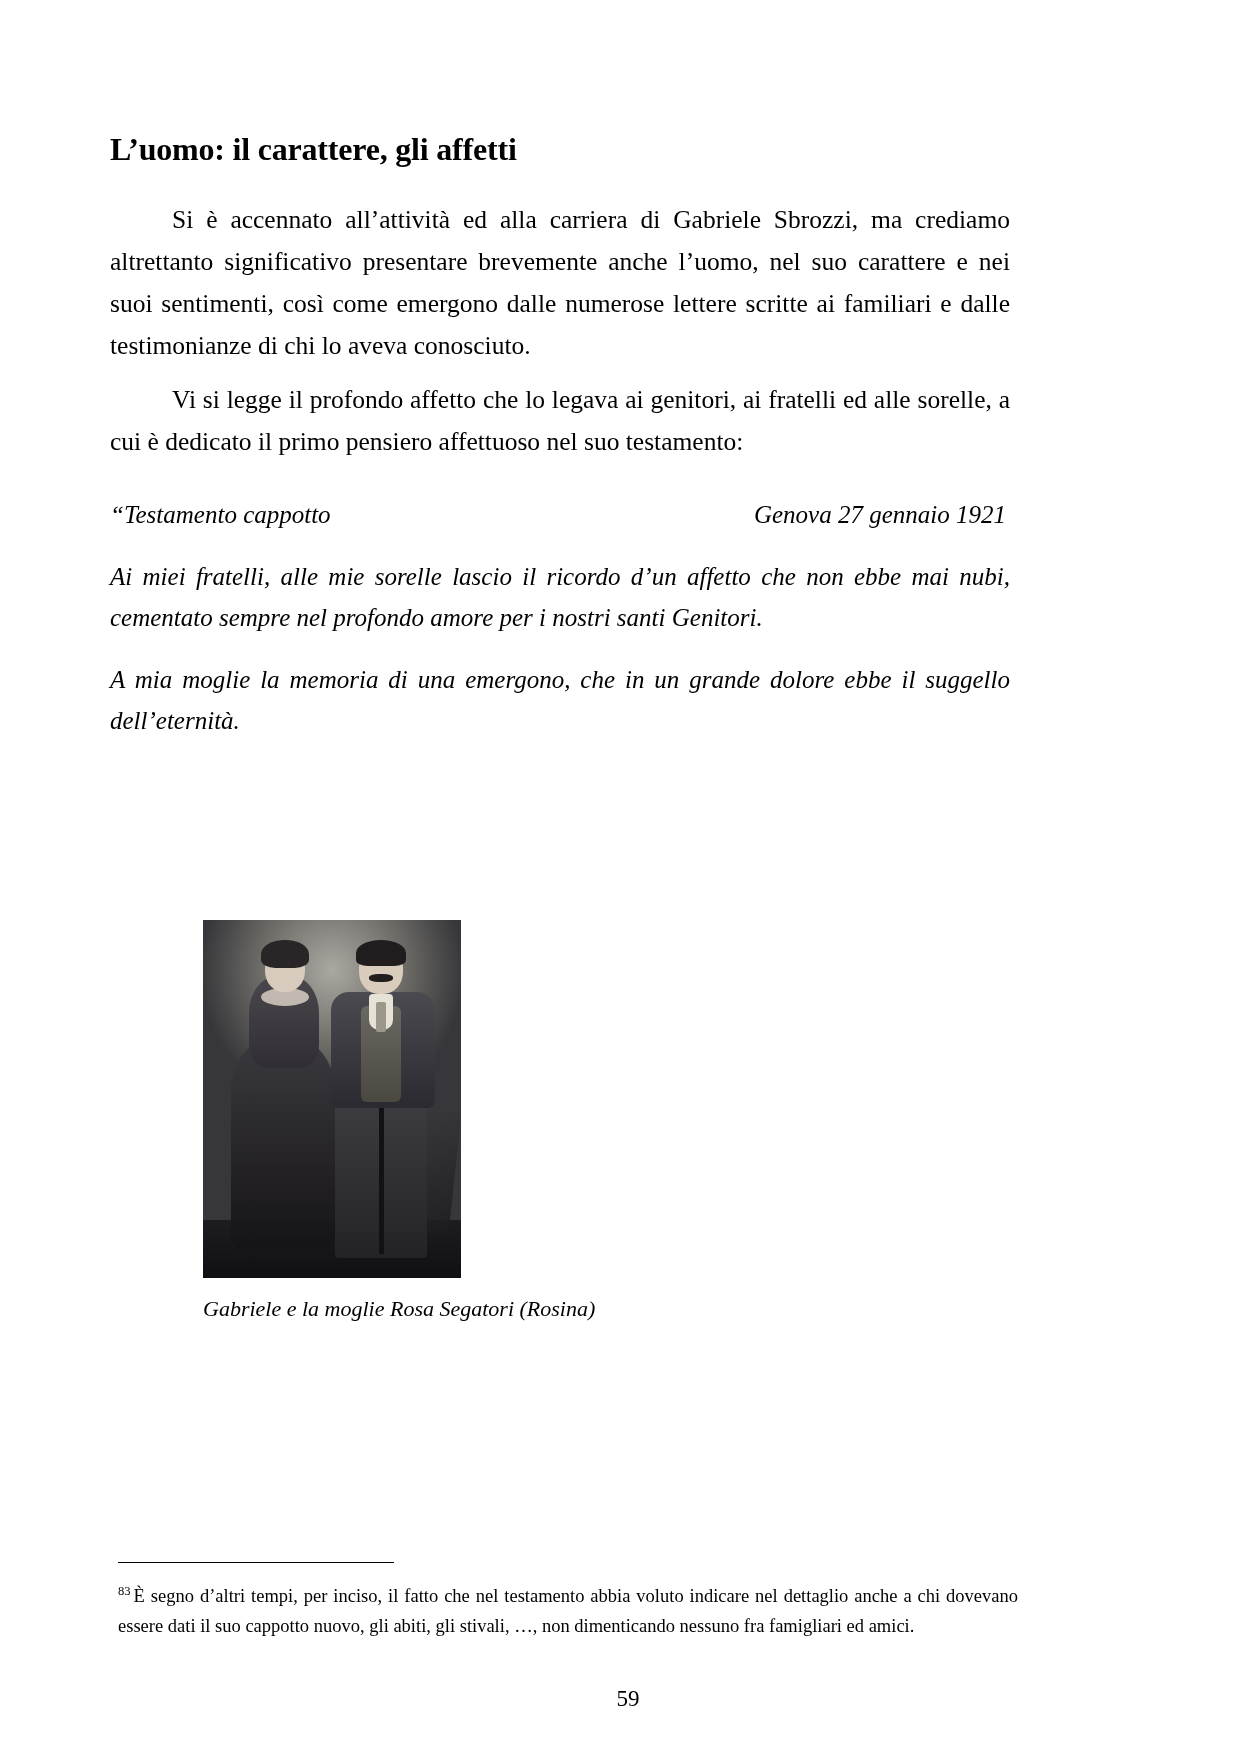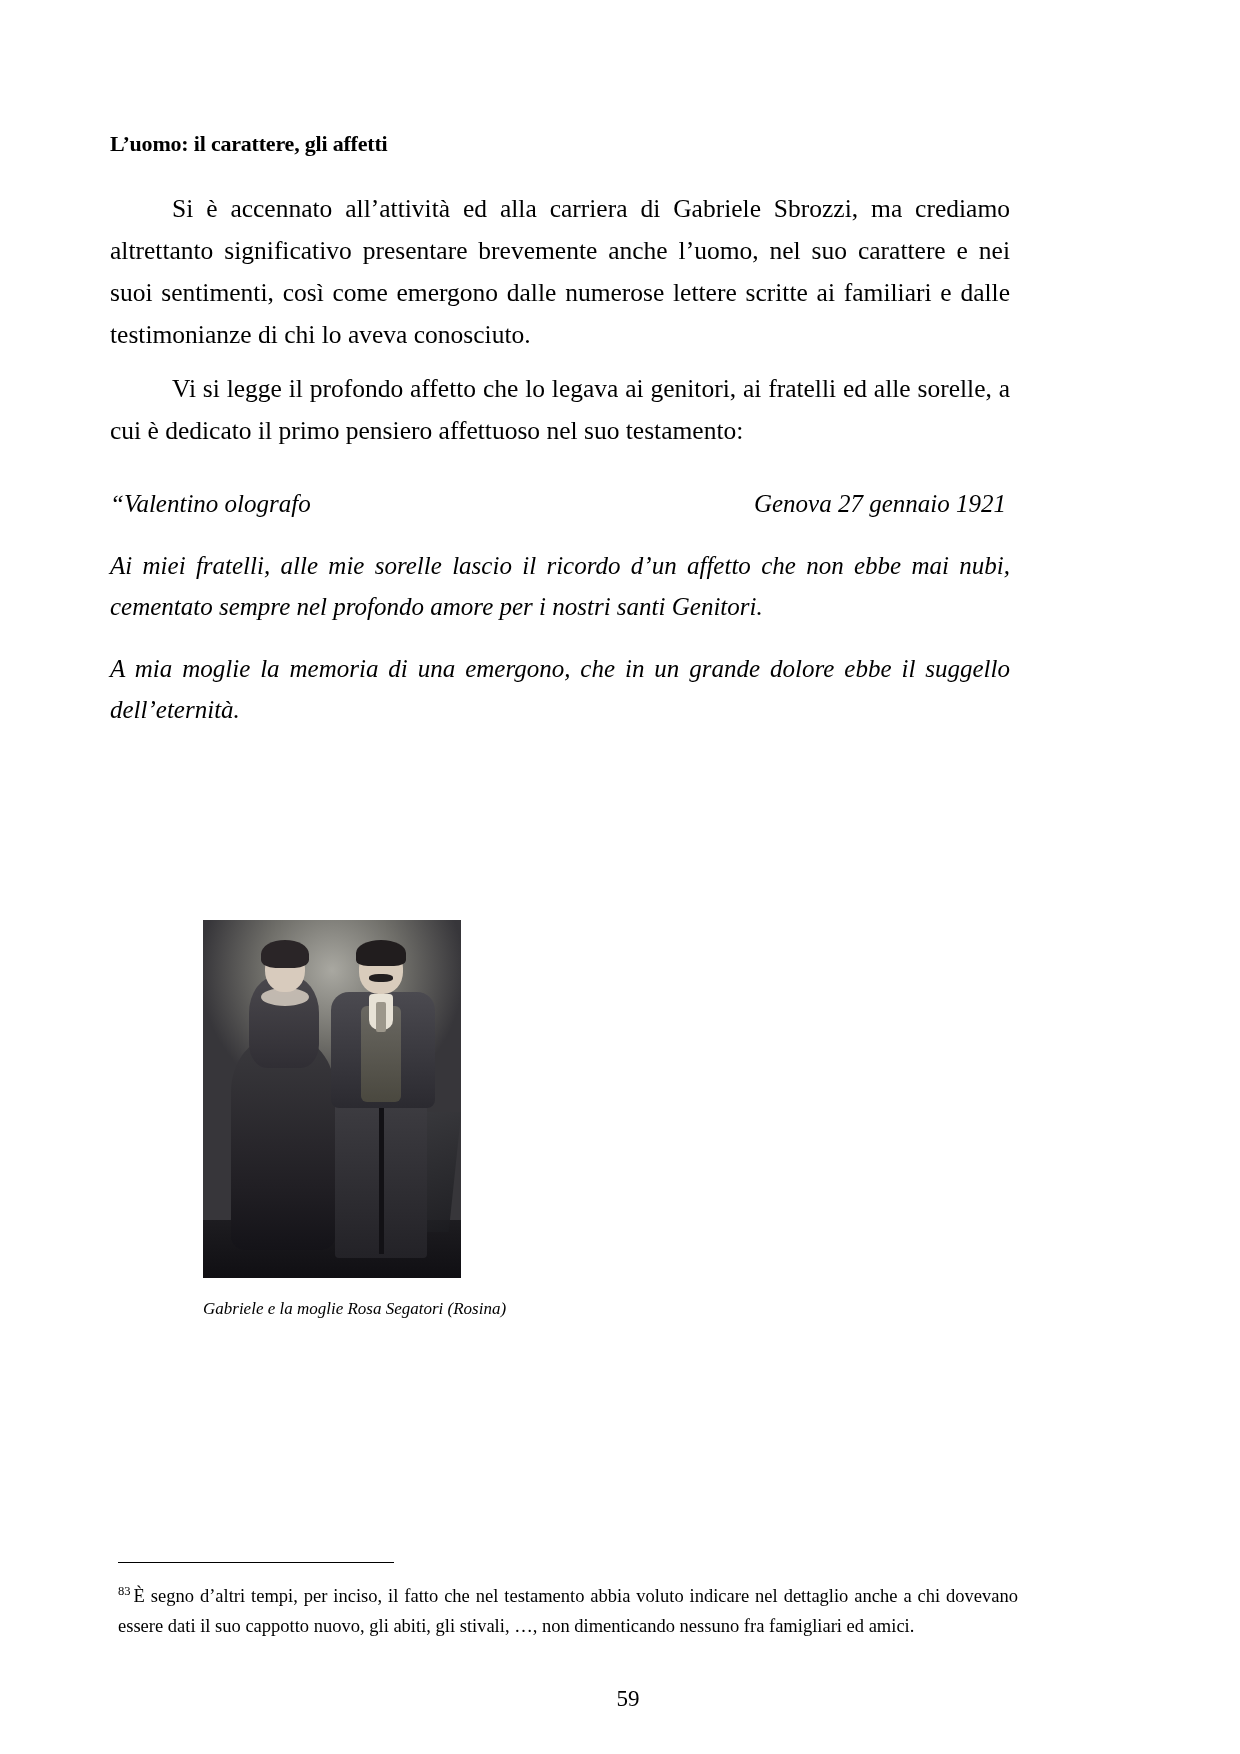--- a/index.html
+++ b/index.html
@@ -18,21 +18,21 @@
   }
   .content {
     position: absolute;
     left: 110px;
     top: 0;
     width: 900px;
   }
 
   
   .chapter-title {
-    font-size: 22px;
+    font-size: 32px;
     font-weight: bold;
     letter-spacing: -0.2px;
     margin: 0;
     padding-top: 132px;
     line-height: 1.1;
   }
 
   
   .body-para {
     font-size: 25.5px;
@@ -261,21 +261,21 @@
     border-radius: 50%;
   }
   .rc2-hair {
     left: 177px; bottom: 200px; width: 44px; height: 24px;
     background: #9a7158;
     border-radius: 50% 50% 26% 26%;
   }
 
   .fig-caption {
     font-style: italic;
-    font-size: 17px;
+    font-size: 22px;
     line-height: 24px;
     text-align: right;
     margin-top: 19px;
     white-space: nowrap;
   }
   .cap-left { width: 258px; }
   .cap-right { width: 270px; }
 
   
   .footnote-zone {
@@ -321,21 +321,21 @@
 
   <div class="content">
 
     <h1 class="chapter-title">L’uomo: il carattere, gli affetti</h1>
 
     <p class="body-para first">Si è accennato all’attività ed alla carriera di Gabriele Sbrozzi, ma crediamo altrettanto significativo presentare brevemente anche l’uomo, nel suo carattere e nei suoi sentimenti, così come emergono dalle numerose lettere scritte ai familiari e dalle testimonianze di chi lo aveva conosciuto.</p>
 
     <p class="body-para second">Vi si legge il profondo affetto che lo legava ai genitori, ai fratelli ed alle sorelle, a cui è dedicato il primo pensiero affettuoso nel suo testamento:</p>
 
     <div class="quote-head">
-      <span class="left">“Valentino olografo</span>
+      <span class="left">“Testamento cappotto</span>
       <span class="right">Genova 27 gennaio 1921</span>
     </div>
 
     <p class="quote-para">Ai miei fratelli, alle mie sorelle lascio il ricordo d’un affetto che non ebbe mai nubi, cementato sempre nel profondo amore per i nostri santi Genitori.</p>
 
     <p class="quote-para">A mia moglie la memoria di una emergono, che in un grande dolore ebbe il suggello dell’eternità.</p>
 
 
   </div>
 

